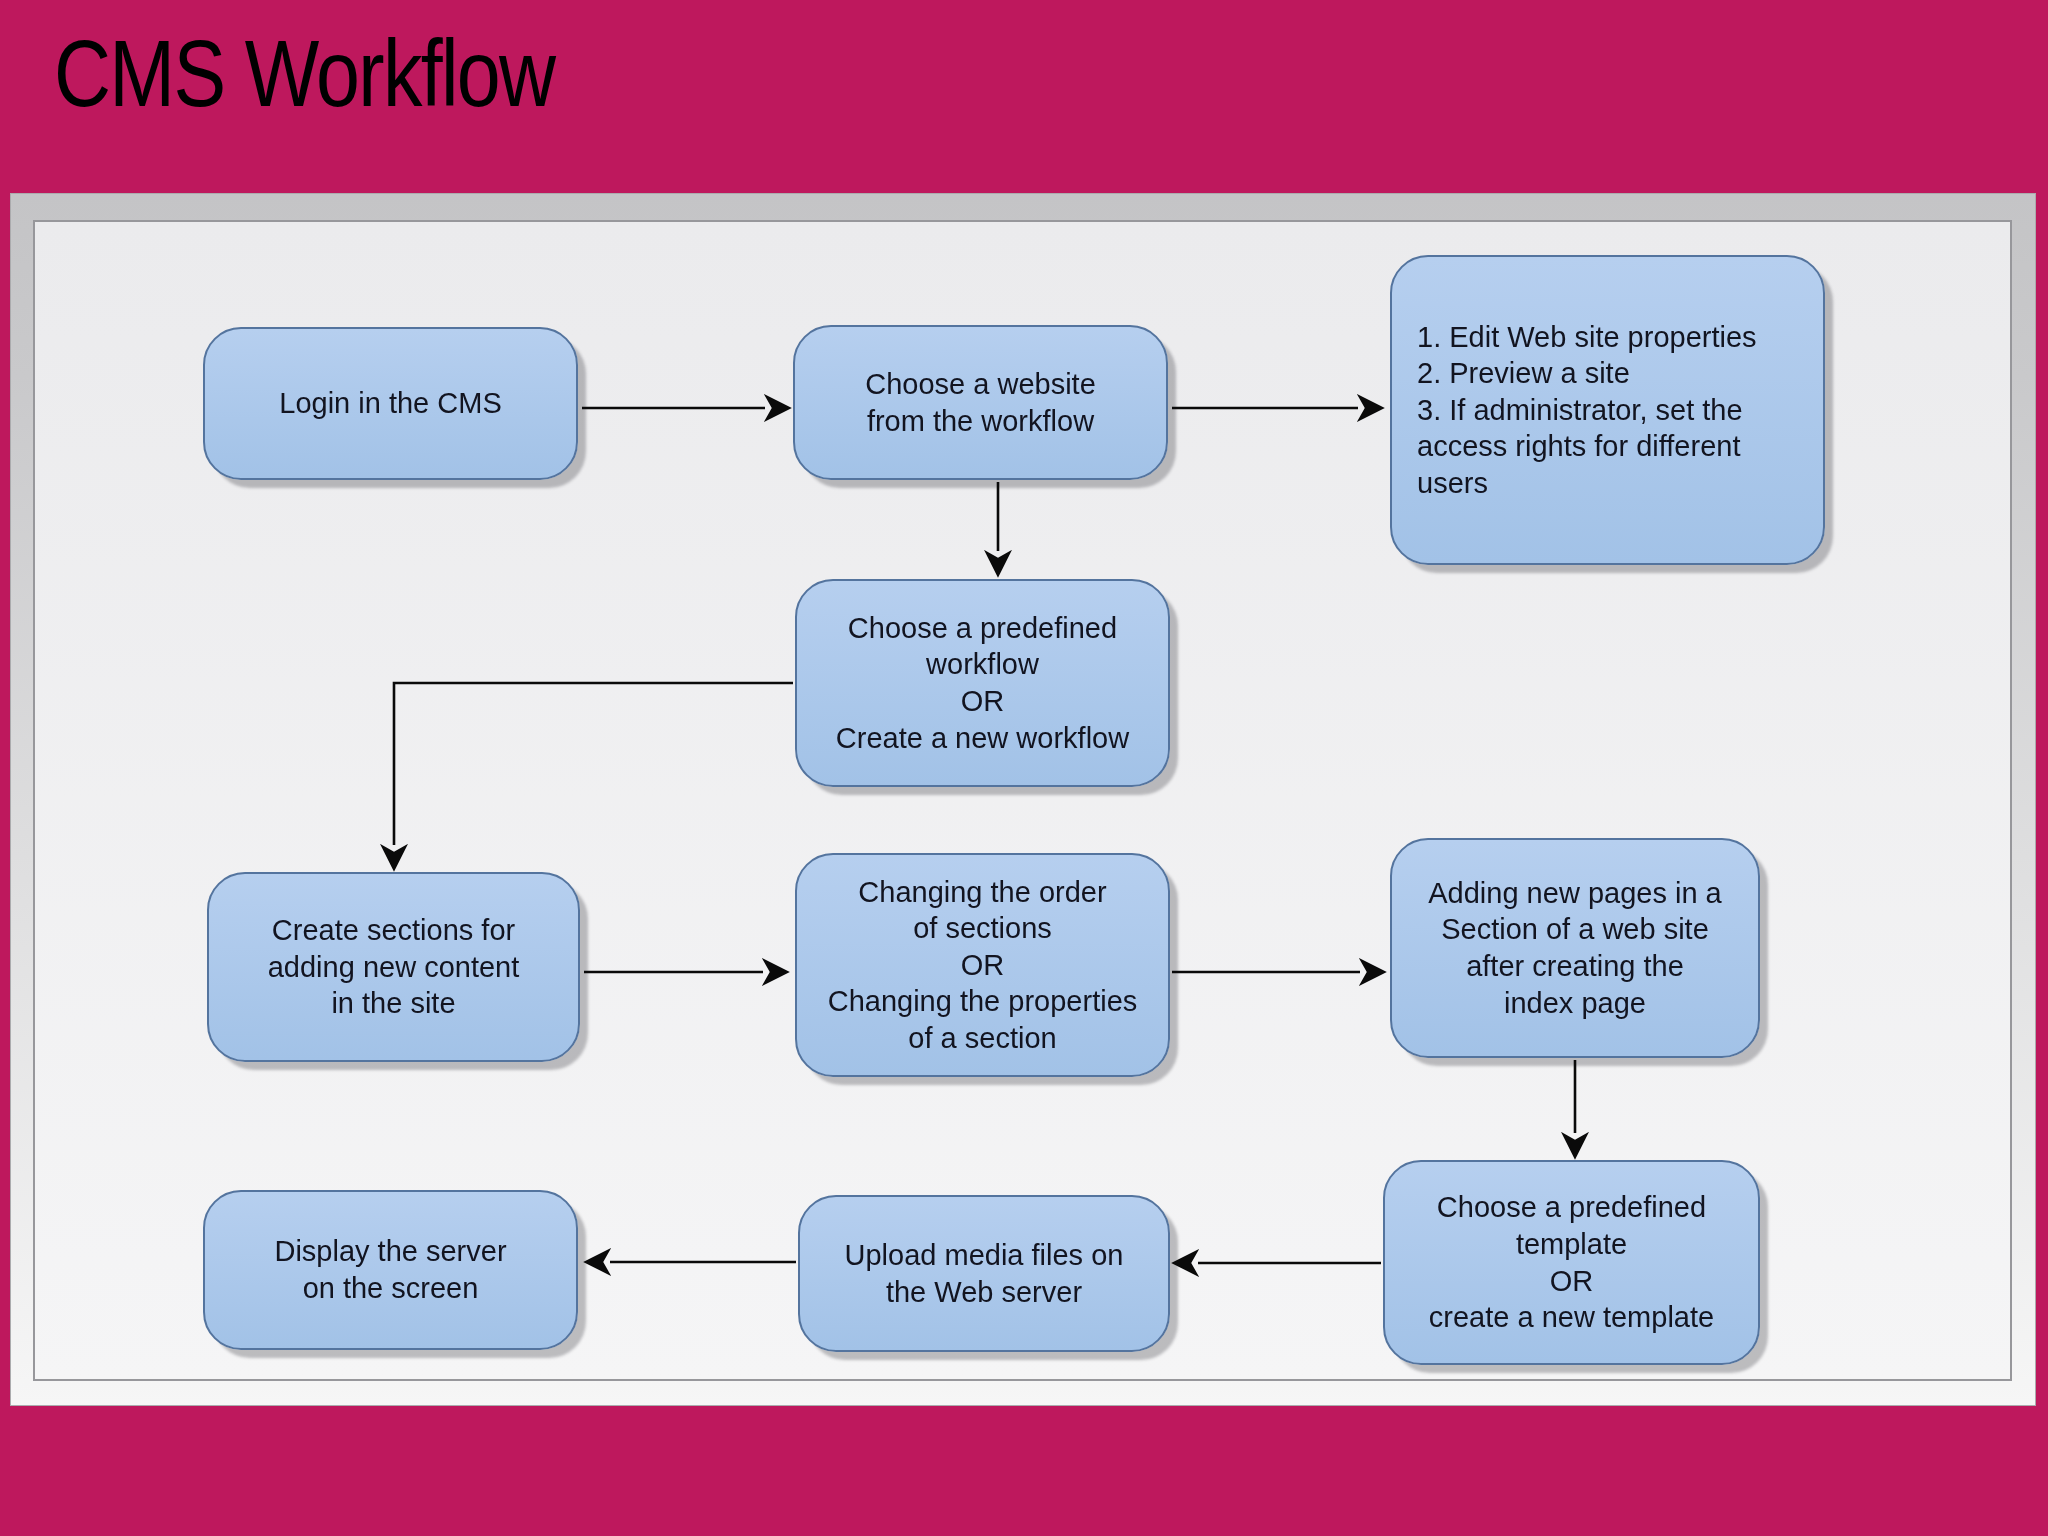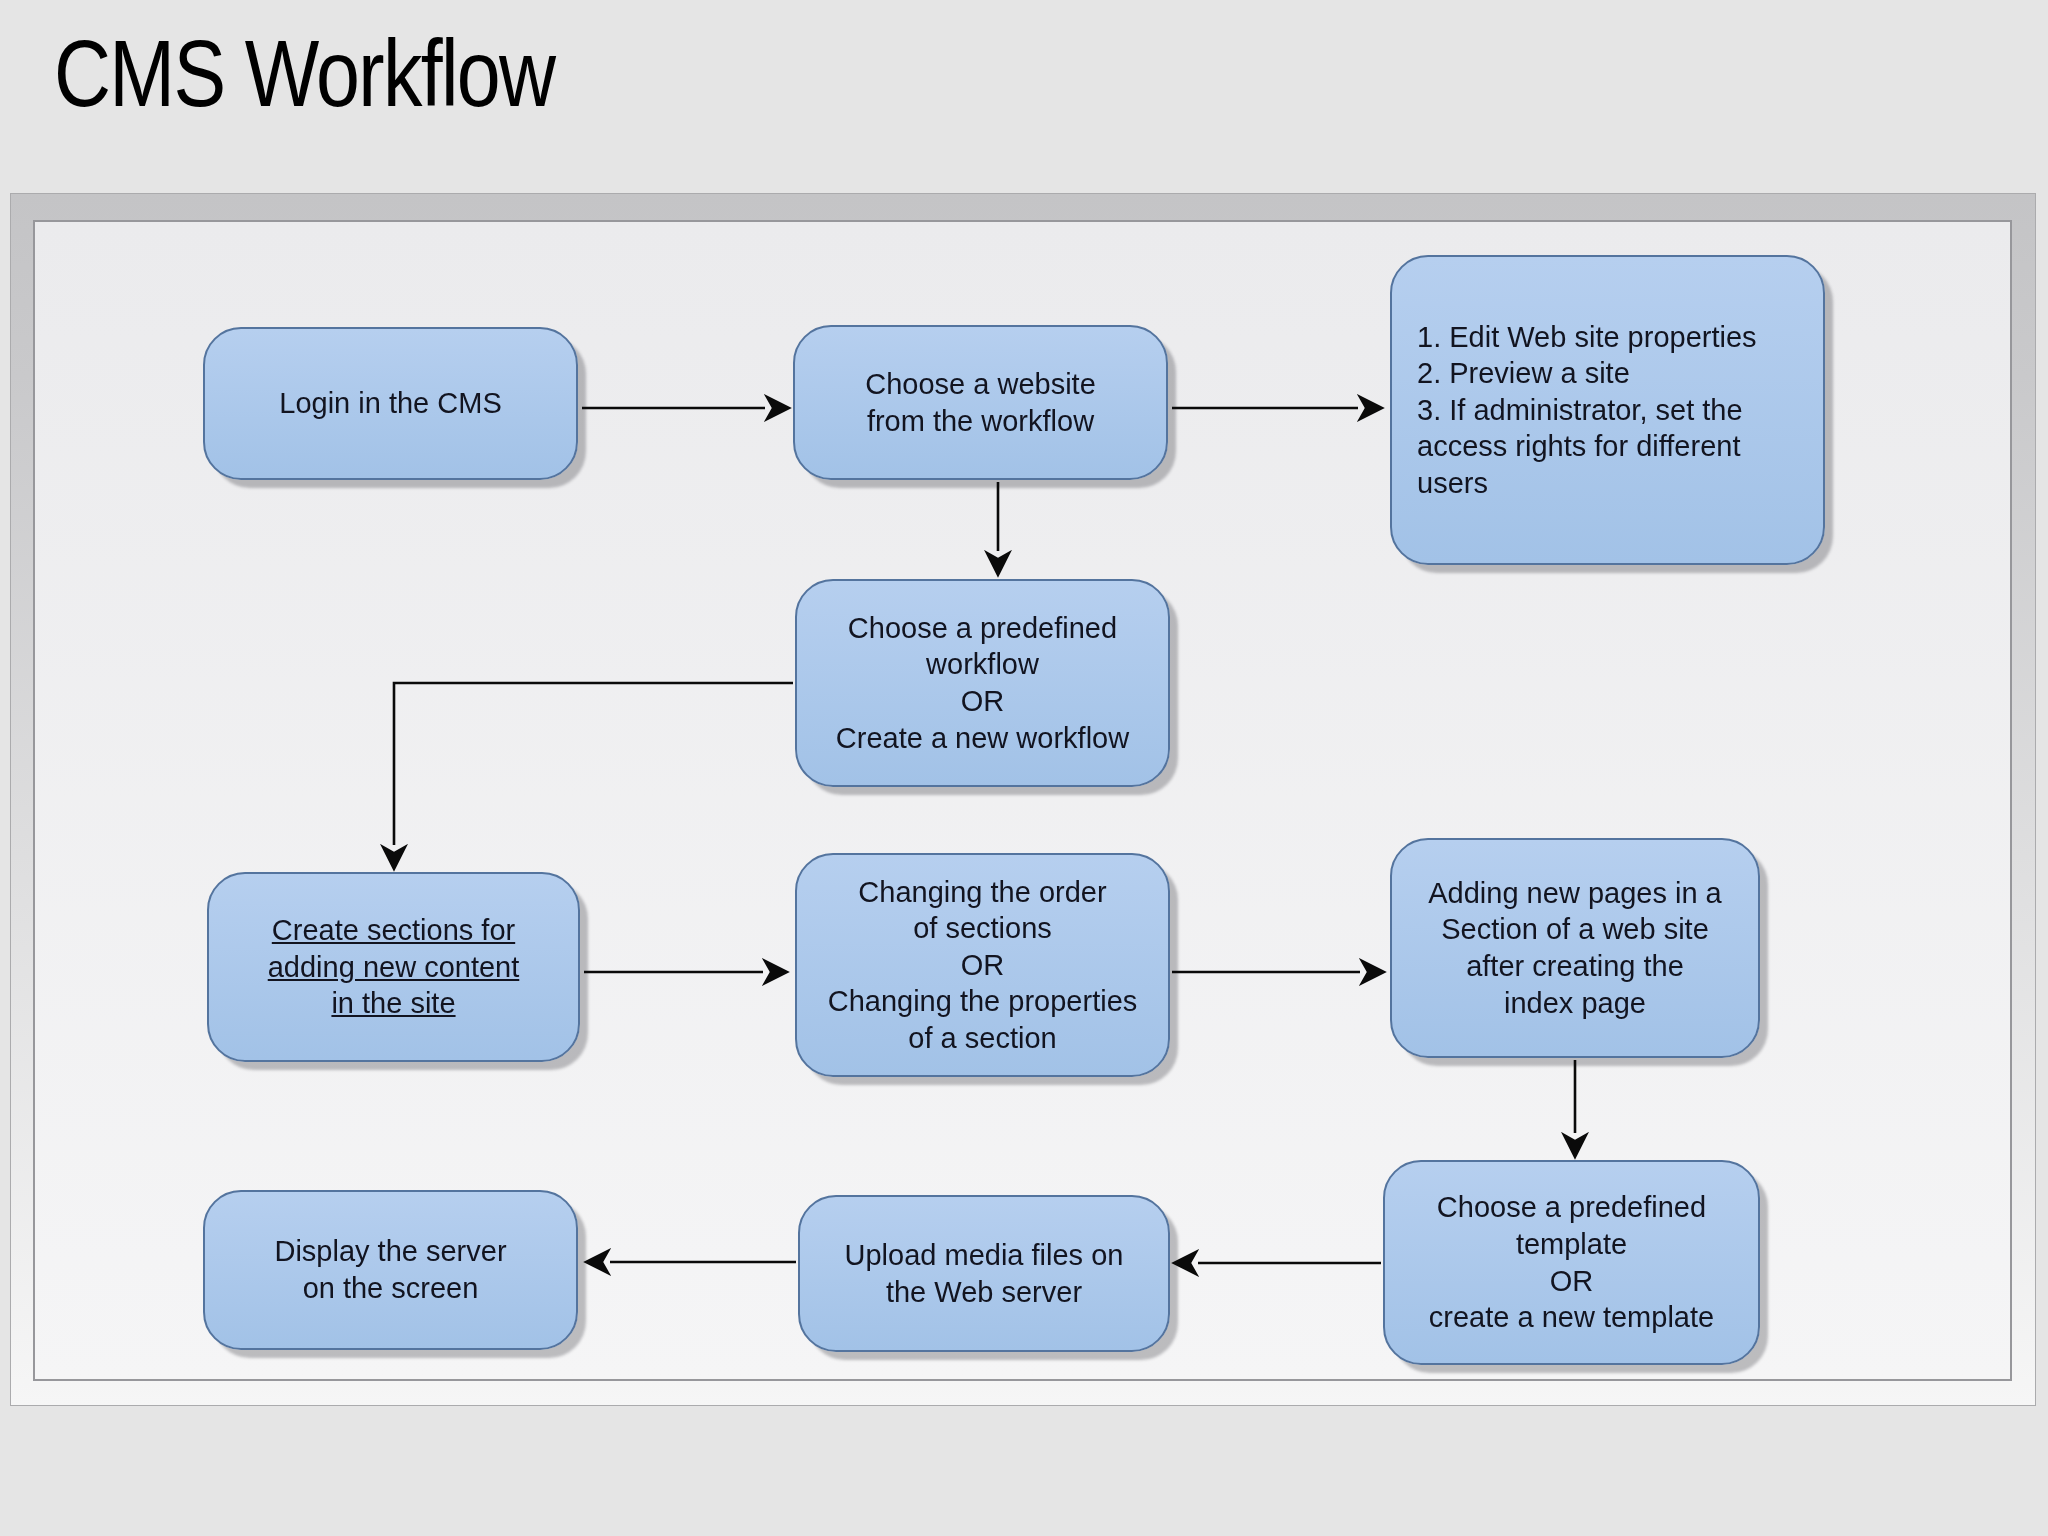--- a/index.html
+++ b/index.html
@@ -1,17 +1,17 @@
 <!DOCTYPE html>
 <html style="--title-text: #000000; --node-fill-top: #b6cfef; --node-fill-bottom: #a2c2e7; --node-border: #54749e; --node-text: #121420; --connector: #0a0a0a; --canvas-outer-top: #c4c4c6; --canvas-outer-bottom: #f6f6f6; --canvas-inner-top: #ebebed; --canvas-inner-bottom: #f5f5f6;"><head>
 <meta charset="utf-8">
 <style>
   html,body{margin:0;padding:0;background:#ffffff;}
   .page{
-    position:relative;width:2048px;height:1536px;overflow:hidden;background:#e5e5e5;
+    position:relative;width:2048px;height:1536px;overflow:hidden;background:#be185d;
     font-family:"Liberation Sans",sans-serif;
   }
   .title{
     position:absolute;left:54px;top:20px;margin:0;
     font-size:94px;font-weight:400;letter-spacing:-2px;white-space:nowrap;
     color:var(--title-text,#000);
     transform:scaleX(0.84);transform-origin:left top;
   }
   .frame-outer{
     position:absolute;left:10px;top:193px;width:2026px;height:1213px;
@@ -62,21 +62,21 @@
         <span class="node-label">1. Edit Web site properties
 2. Preview a site
 3. If administrator, set the access rights for different users</span>
       </div>
       <div class="node" style="left: 795px; top: 579px; width: 375px; height: 208px;">
         <span class="node-label">Choose a predefined
 workflow
 OR
 Create a new workflow</span>
       </div>
-      <div class="node" style="left: 207px; top: 872px; width: 373px; height: 190px; text-decoration: underline;">
+      <div class="node" style="left: 207px; top: 872px; width: 373px; height: 190px;">
         <span class="node-label">Create sections for
 adding new content
 in the site</span>
       </div>
       <div class="node" style="left: 795px; top: 853px; width: 375px; height: 224px;">
         <span class="node-label">Changing the order
 of sections
 OR
 Changing the properties
 of a section</span>

